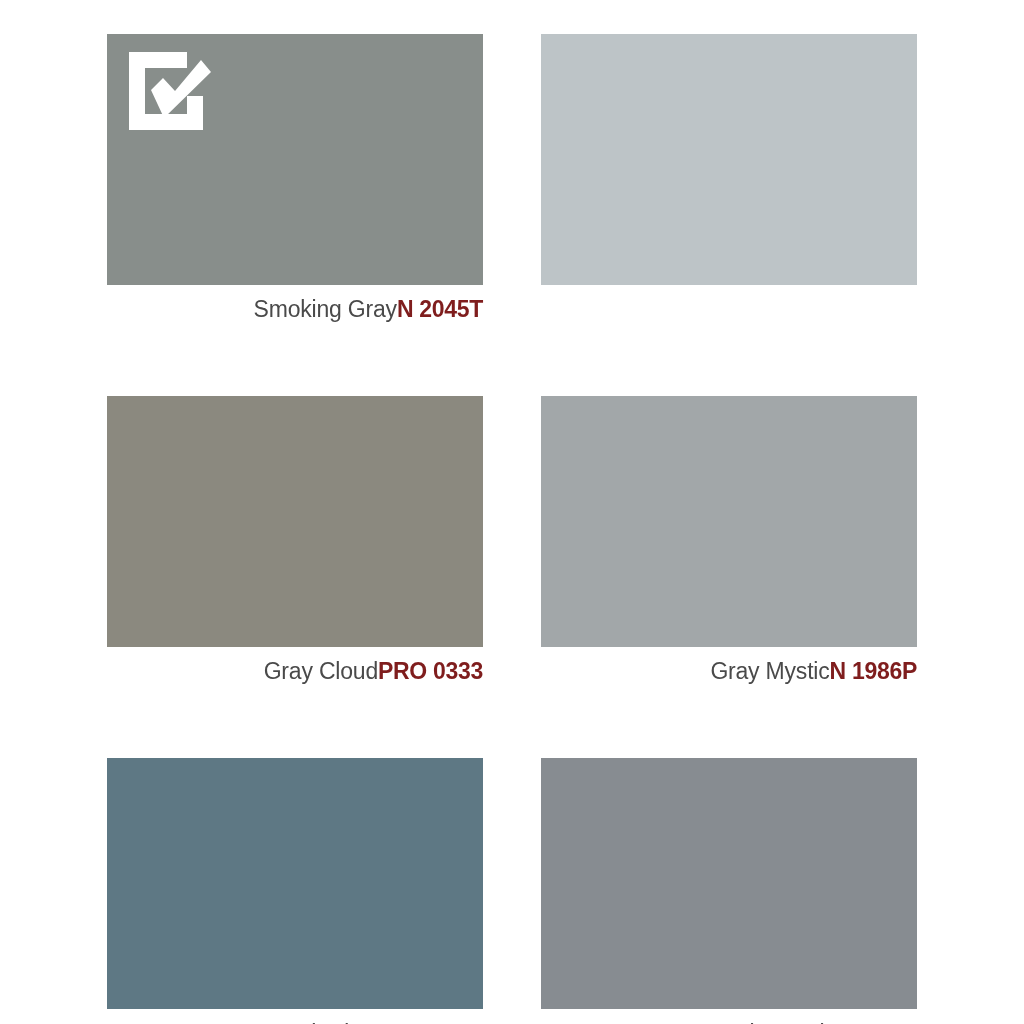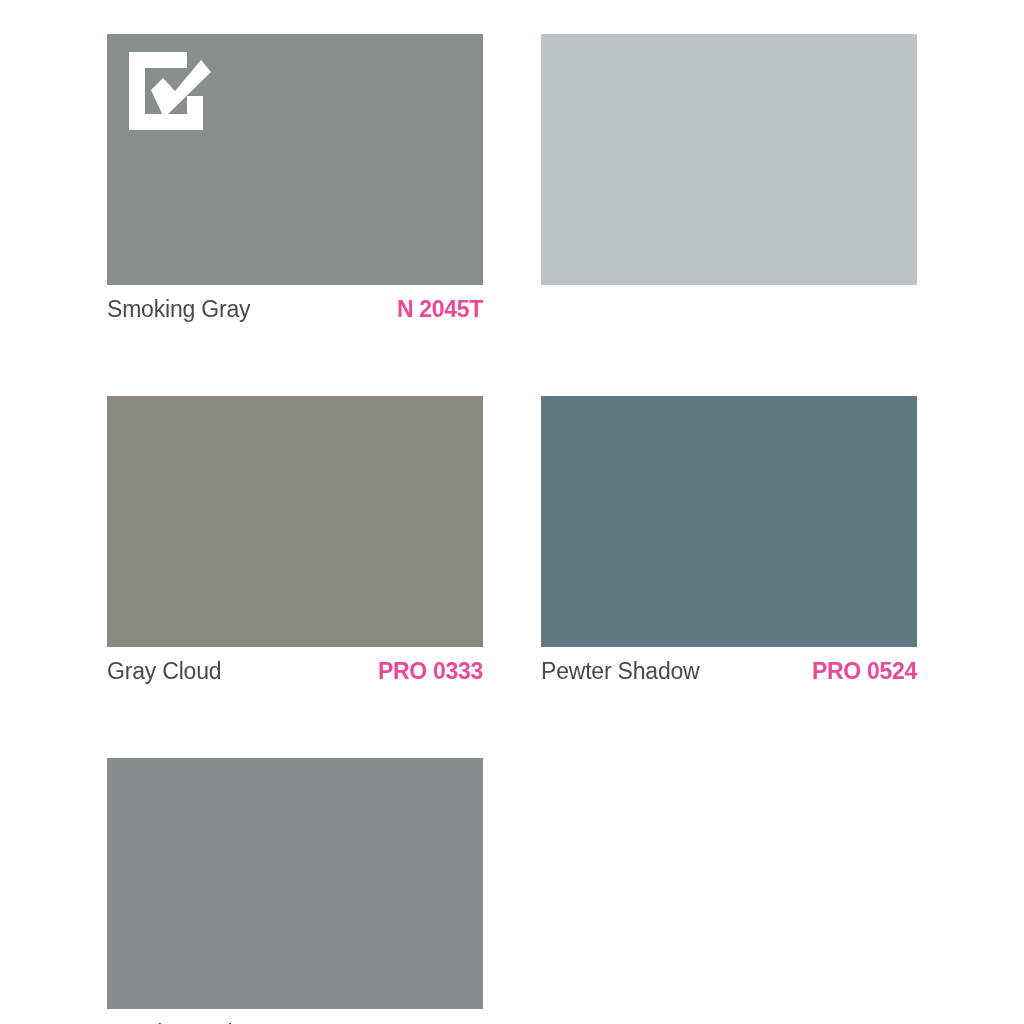--- a/index.html
+++ b/index.html
@@ -34,41 +34,41 @@
   .swatch-chip {
     width: 376px;
     height: 251px;
     position: relative;
     display: block;
   }
 
   .swatch-label-row {
     display: flex;
     align-items: baseline;
-    justify-content: space-between;
+    justify-content: flex-end;
     height: 40px;
     padding-top: 11px;
     box-sizing: border-box;
     width: 376px;
   }
 
   .swatch-name {
     font-family: "Liberation Sans", sans-serif;
     font-size: 23px;
     font-weight: 400;
     color: #4a4a4a;
     letter-spacing: -0.2px;
     white-space: nowrap;
   }
 
   .swatch-code {
     font-family: "Liberation Sans", sans-serif;
     font-size: 23px;
     font-weight: 700;
-    color: #ec4899;
+    color: #7f1d1d;
     letter-spacing: -0.3px;
     white-space: nowrap;
   }
 
   
   .select-check {
     position: absolute;
     left: 18px;
     top: 14px;
     width: 86px;
@@ -103,20 +103,27 @@
       <div class="swatch-chip" style="background-color: rgb(189, 196, 199);"></div>
     </div>
     <div class="swatch-card">
       <div class="swatch-chip" style="background-color: rgb(139, 137, 127);"></div>
       <div class="swatch-label-row">
         <span class="swatch-name">Gray Cloud</span>
         <span class="swatch-code">PRO 0333</span>
       </div>
     </div>
     <div class="swatch-card">
+      <div class="swatch-chip" style="background-color: rgb(162, 167, 169);"></div>
+      <div class="swatch-label-row">
+        <span class="swatch-name">Gray Mystic</span>
+        <span class="swatch-code">N 1986P</span>
+      </div>
+    </div>
+    <div class="swatch-card">
       <div class="swatch-chip" style="background-color: rgb(94, 120, 132);"></div>
       <div class="swatch-label-row">
         <span class="swatch-name">Pewter Shadow</span>
         <span class="swatch-code">PRO 0524</span>
       </div>
     </div>
     <div class="swatch-card">
       <div class="swatch-chip" style="background-color: rgb(135, 140, 145);"></div>
       <div class="swatch-label-row">
         <span class="swatch-name">Granite Rock</span>

